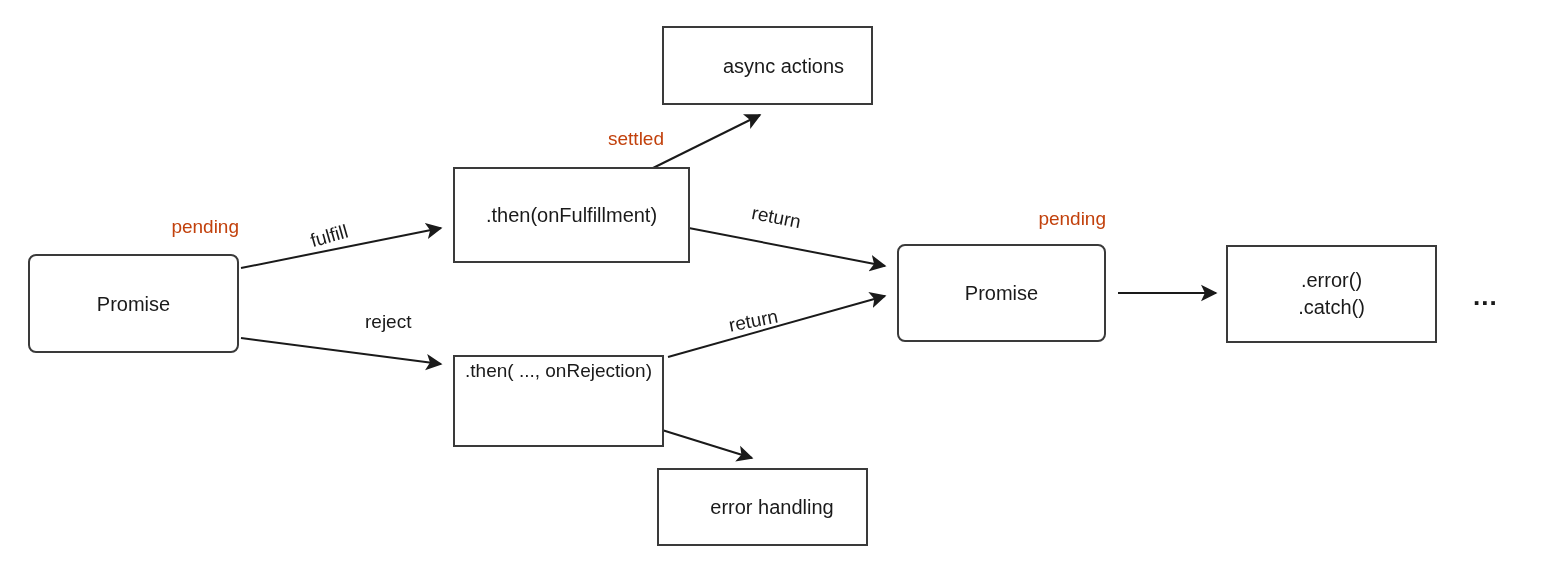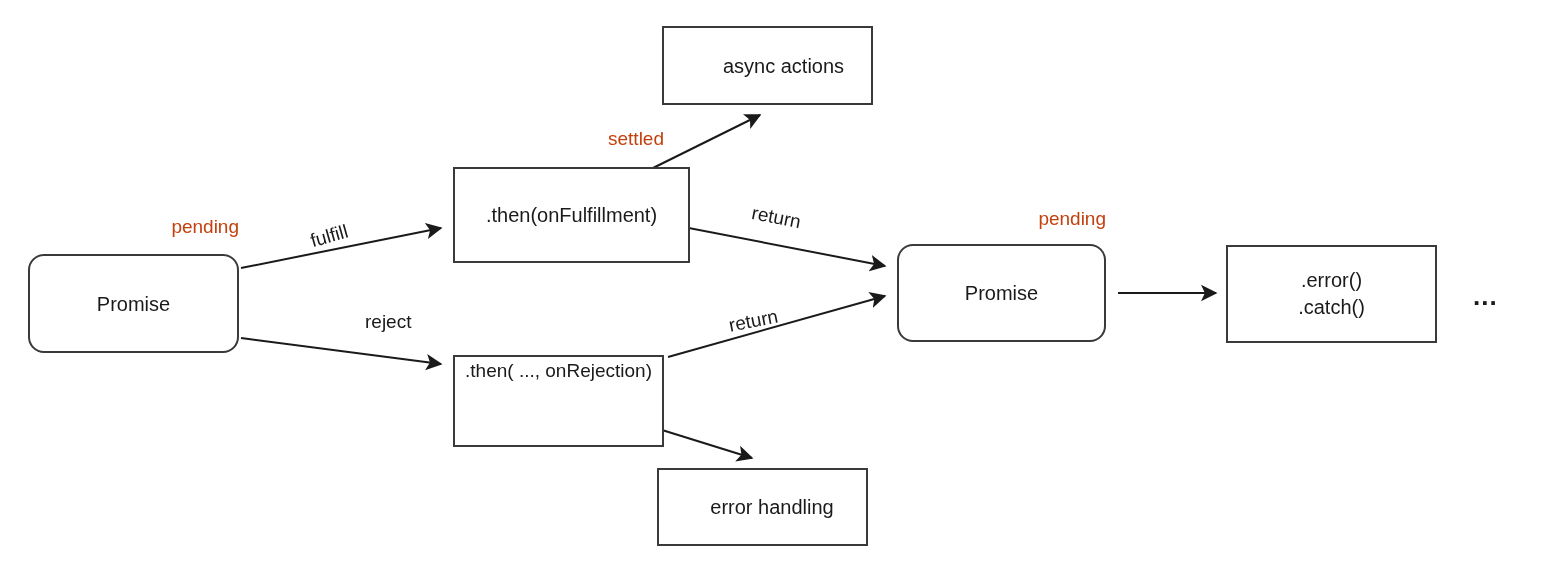--- a/index.html
+++ b/index.html
@@ -34,21 +34,21 @@
     display: flex;
     flex-direction: column;
     align-items: center;
     justify-content: center;
     font-size: 20px;
     color: #1a1a1a;
     line-height: 1.5;
     white-space: nowrap;
   }
   .node.rounded {
-    border-radius: 16px;
+    border-radius: 8px;
     border-width: 2px;
   }
   .node.rect {
     border-width: 2px;
   }
   .node-line {
     display: block;
   }
   .state-label {
     position: absolute;

